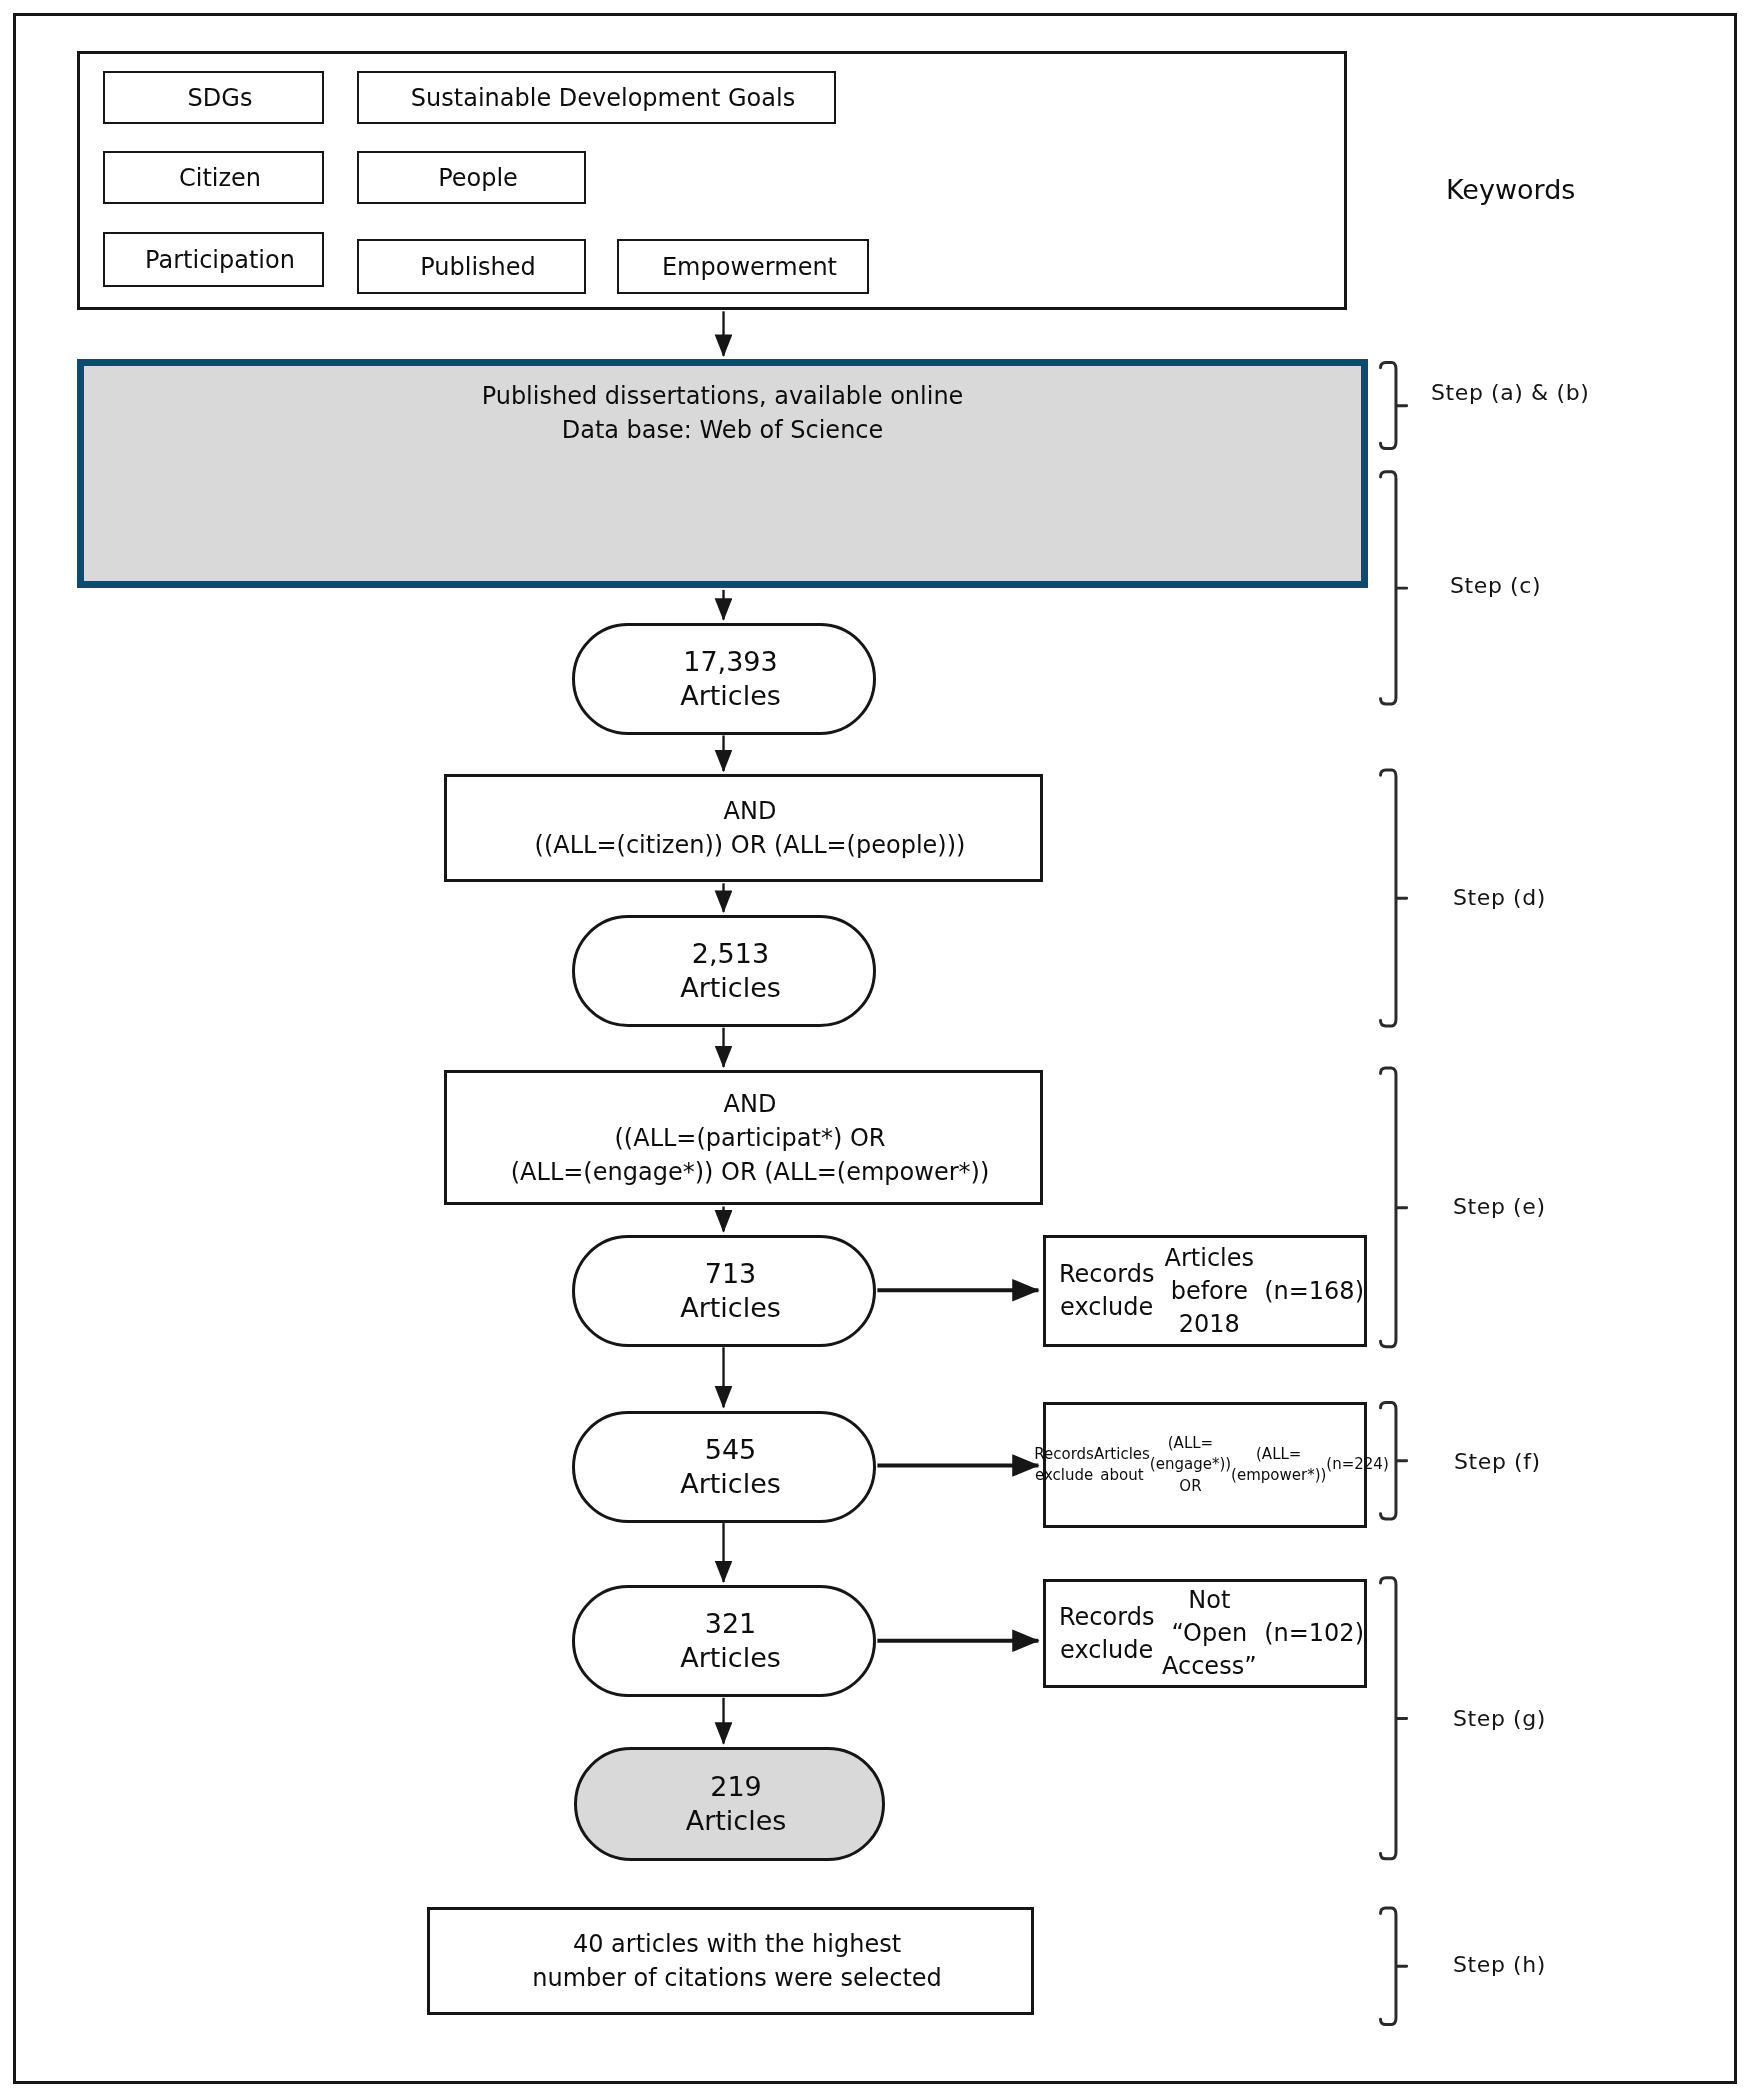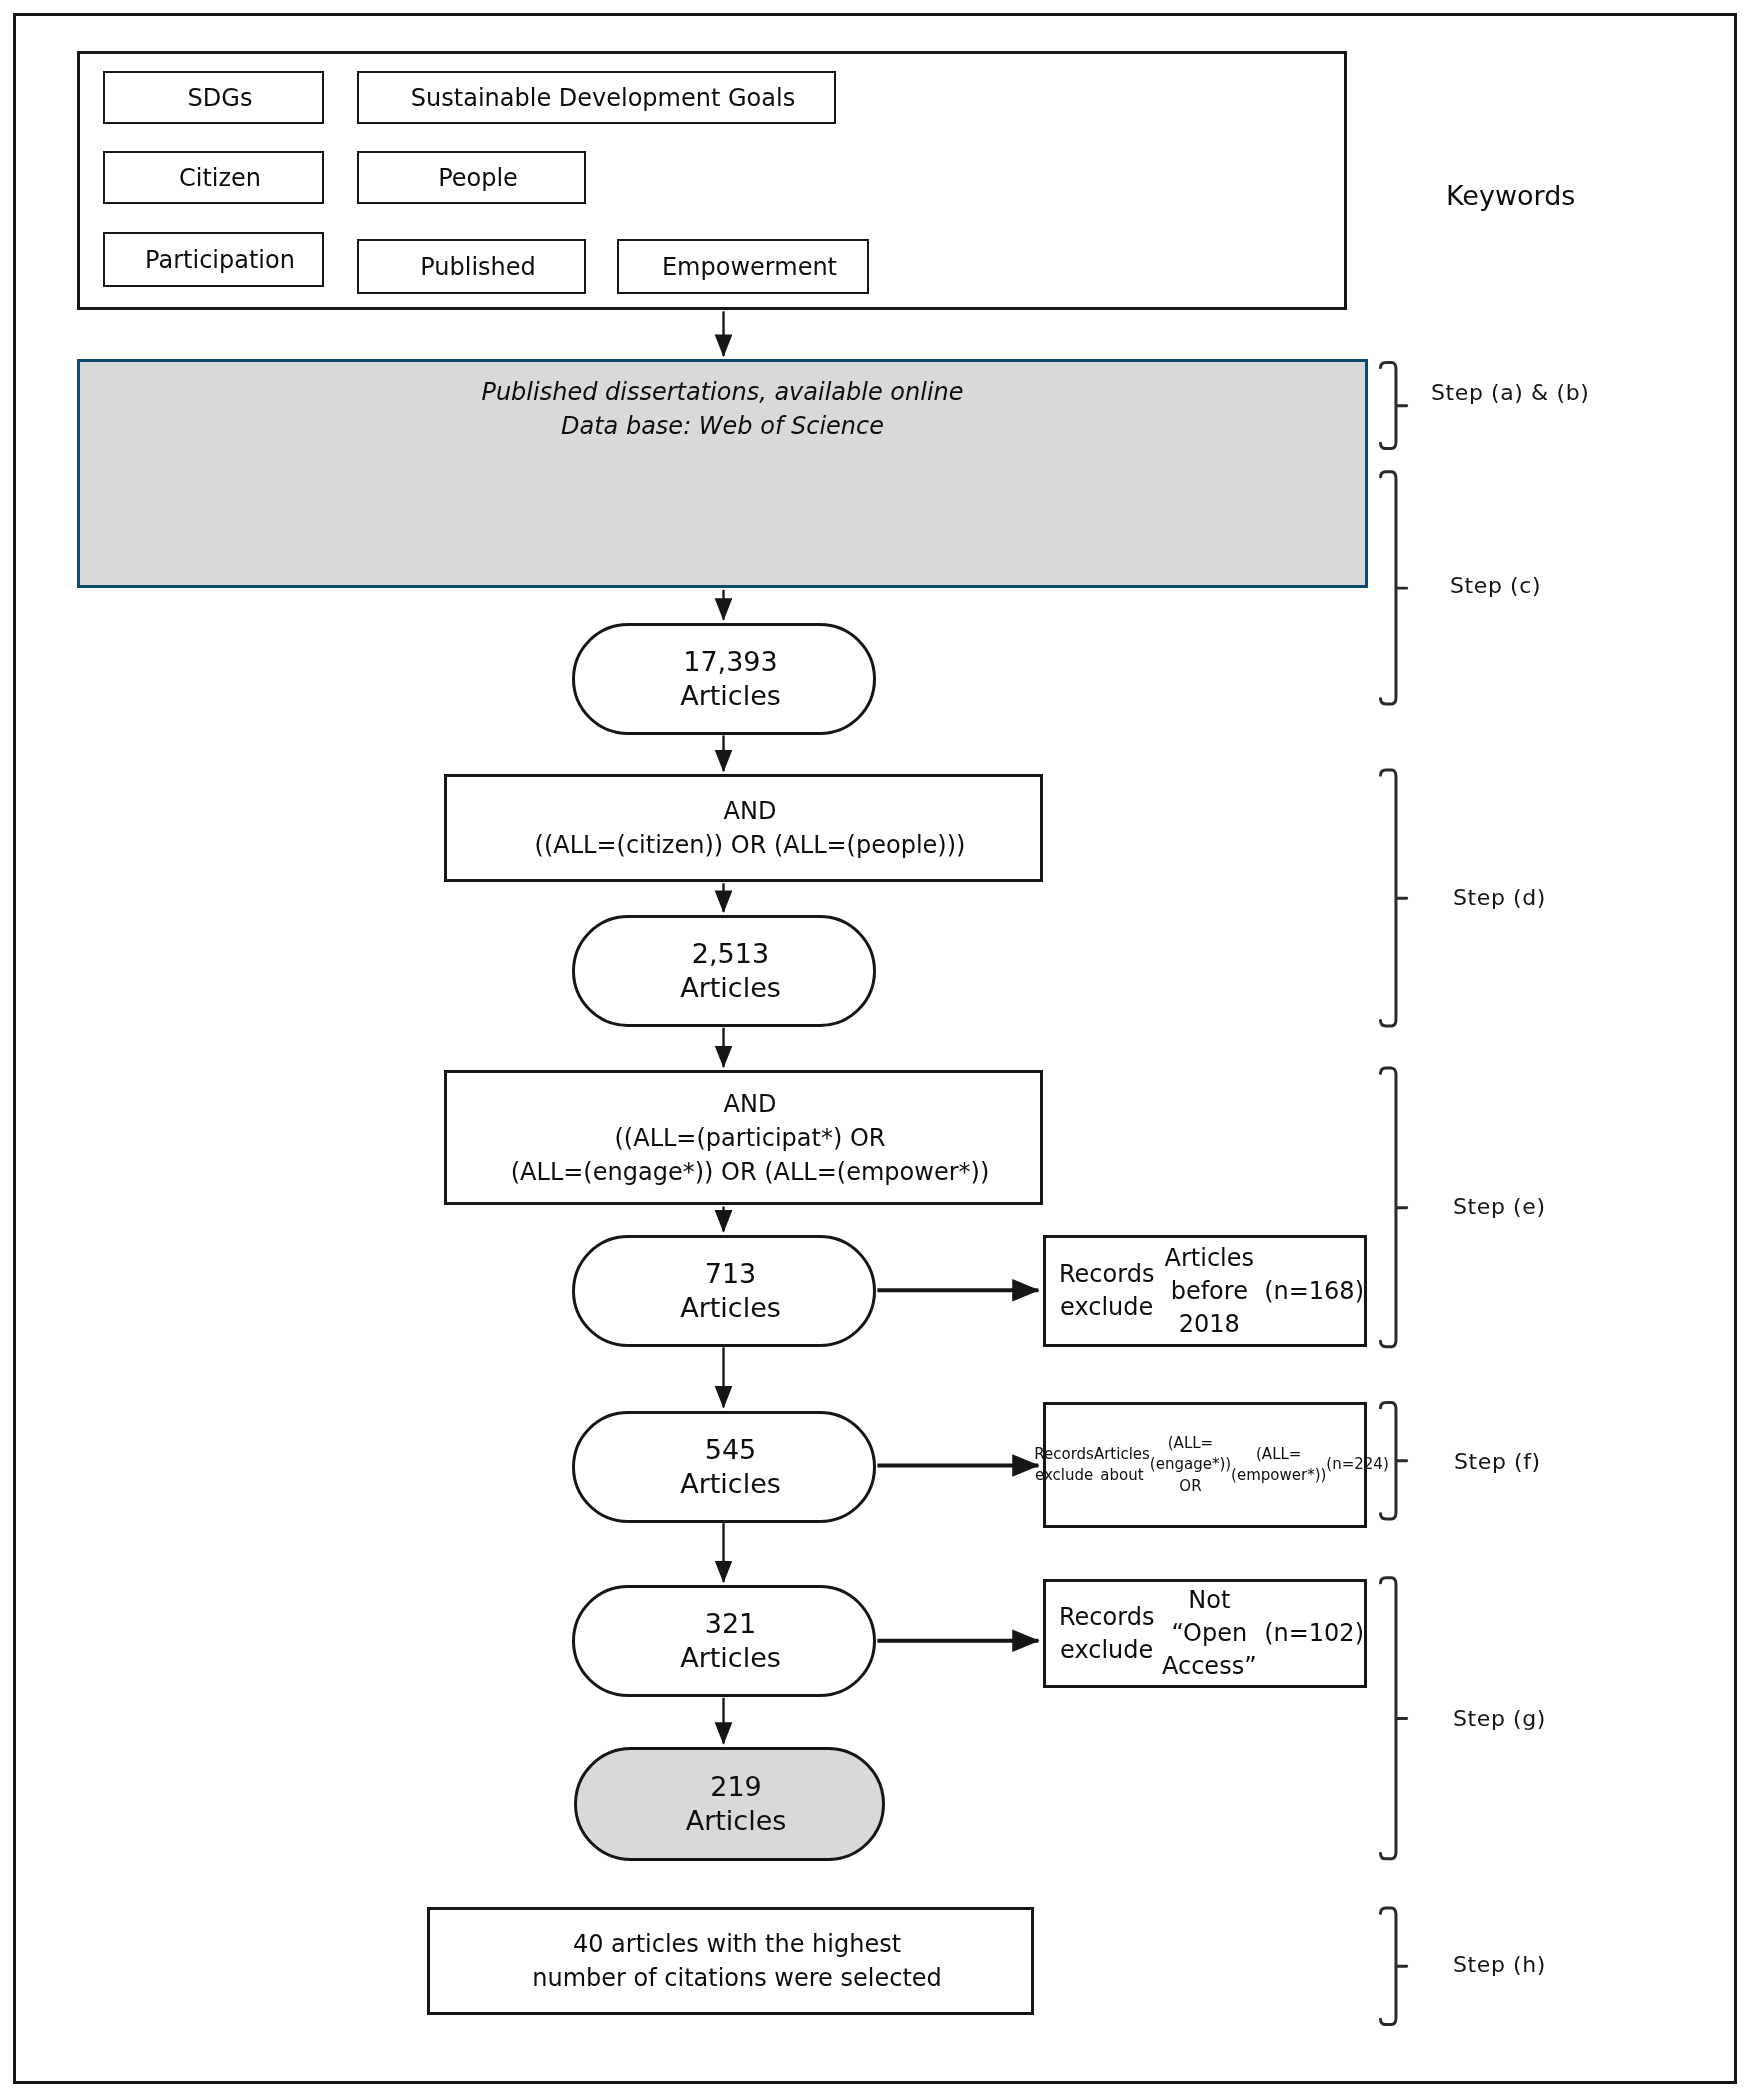--- a/index.html
+++ b/index.html
@@ -9,21 +9,21 @@
     overflow:hidden;
   }
   .abs{position:absolute;box-sizing:border-box;padding-left:13px;}
   .figure-border{border:3.6px solid #161616;}
   .panel{border:3px solid #161616;background:#ffffff;}
   .kwbox{
     border:2.4px solid #161616;background:#ffffff;
     display:flex;align-items:center;justify-content:center;
     font-size:24px;white-space:nowrap;
   }
-  .graybox{border:3px solid #0c4a6e;background:#d9d9d9;font-style:italic;}
+  .graybox{border:7px solid #0c4a6e;background:#d9d9d9;}
   .qbox{
     border:3px solid #161616;background:#ffffff;
     display:flex;flex-direction:column;align-items:center;justify-content:center;
     text-align:center;font-size:24px;line-height:34px;
   }
   .stadium{
     border:3px solid #161616;background:#ffffff;border-radius:57px;
     display:flex;flex-direction:column;align-items:center;justify-content:center;
     text-align:center;font-size:27px;line-height:34px;
   }
@@ -69,21 +69,21 @@
   <div class="abs kwbox" style="left:103px;top:232px;width:221px;height:55px;">
     <span>Participation</span>
   </div>
   <div class="abs kwbox" style="left:357px;top:239px;width:229px;height:55px;">
     <span>Published</span>
   </div>
   <div class="abs kwbox" style="left:617px;top:239px;width:252px;height:55px;">
     <span>Empowerment</span>
   </div>
 
-  <div class="kwlabel" style="left:1446px;top:180px;">Keywords</div>
+  <div class="kwlabel" style="left:1446px;top:174px;">Keywords</div>
 
   <div class="abs graybox" style="left:77px;top:359px;width:1291px;height:229px;">
     <div class="dbheader">
       <div>Published dissertations, available online</div>
       <div>Data base: Web of Science</div>
     </div>
   </div>
 
 
   <div class="abs stadium" style="left:572px;top:623px;width:304px;height:112px;">

